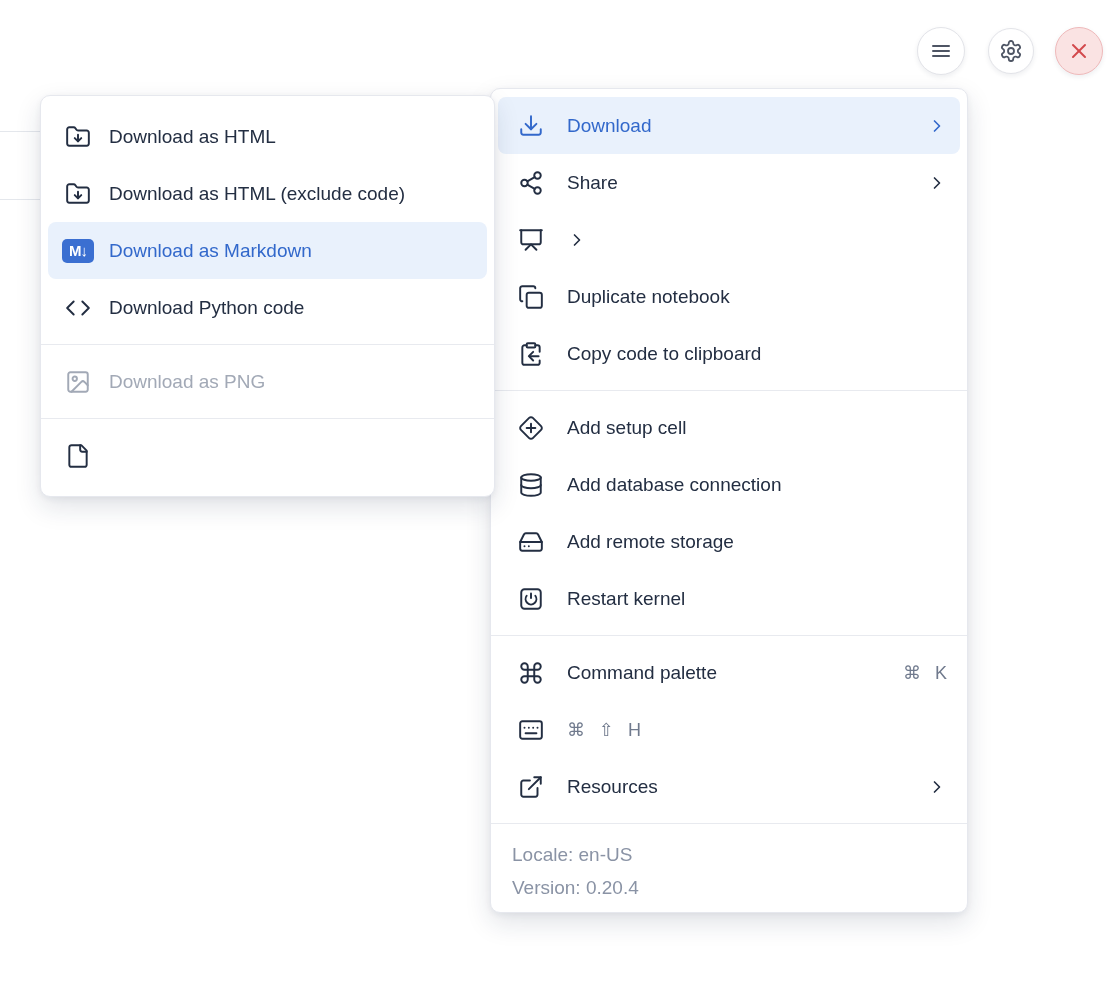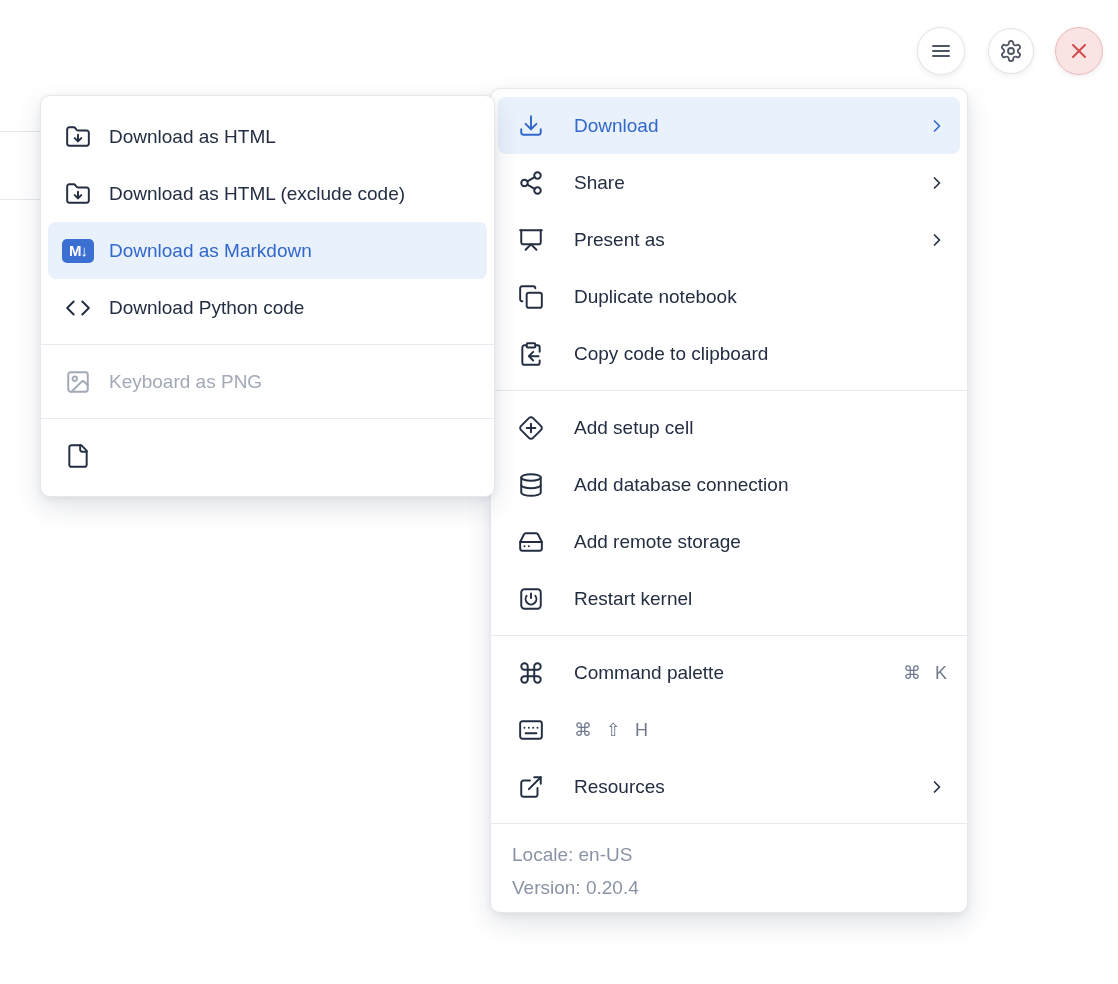--- a/index.html
+++ b/index.html
@@ -30,21 +30,21 @@
     position:absolute; background:#fff;
     border:1px solid #e6e8ee; border-radius:10px;
     box-shadow:0 10px 26px rgba(25,39,68,.13), 0 2px 6px rgba(25,39,68,.06);
   }
   #main-menu { left:490px; top:88px; width:478px; padding:8px 7px; z-index:1; }
   #download-submenu { left:40px; top:95px; width:455px; padding:12px 7px; z-index:2; }
 
   .menu-item {
     display:flex; align-items:center; height:57px;
     padding:0 13px 0 20px; border-radius:8px;
-    font-size:19px; gap:30px; cursor:pointer; color:#232e42;
+    font-size:19px; gap:23px; cursor:pointer; color:#232e42;
   }
   #download-submenu .menu-item { padding-left:17px; gap:18px; }
   .menu-item .icon { width:26px; height:26px; flex:none; display:flex; align-items:center; justify-content:center; }
   .menu-item .icon svg { width:26px; height:26px; }
   .menu-item .label { flex:1; white-space:nowrap; overflow:hidden; }
   .menu-item.active { background:#e9f1fc; color:#3268cb; }
   .menu-item.disabled { color:#a2a9b6; cursor:default; }
   .chevron { flex:none; display:flex; align-items:center; }
   .chevron svg { width:20px; height:20px; }
   .shortcut { flex:none; color:#707a8d; font-size:18px; word-spacing:9px; white-space:nowrap; }
@@ -127,21 +127,20 @@
   </div>
 
   <div class="menu-item">
     <span class="icon">
       <svg viewBox="0 0 24 24" fill="none" stroke="currentColor" stroke-width="1.8" stroke-linecap="round" stroke-linejoin="round">
           <path d="M2 3h20"></path>
           <path d="M21 3v11a2 2 0 0 1-2 2H5a2 2 0 0 1-2-2V3"></path>
           <path d="m7 21 5-5 5 5"></path>
         </svg>
     </span>
-    <span class="label">Present as</span>
     <span class="chevron">
       <svg viewBox="0 0 24 24" fill="none" stroke="currentColor" stroke-width="2" stroke-linecap="round" stroke-linejoin="round">
           <path d="m9 18 6-6-6-6"></path>
         </svg>
     </span>
   </div>
 
   <div class="menu-item">
     <span class="icon">
       <svg viewBox="0 0 24 24" fill="none" stroke="currentColor" stroke-width="1.8" stroke-linecap="round" stroke-linejoin="round">
@@ -306,21 +305,21 @@
   <div class="divider"></div>
 
   <div class="menu-item disabled">
     <span class="icon">
       <svg viewBox="0 0 24 24" fill="none" stroke="currentColor" stroke-width="1.8" stroke-linecap="round" stroke-linejoin="round">
           <rect width="18" height="18" x="3" y="3" rx="2"></rect>
           <circle cx="9" cy="9" r="2"></circle>
           <path d="m21 15-3.086-3.086a2 2 0 0 0-2.828 0L6 21"></path>
         </svg>
     </span>
-    <span class="label">Keyboard as PNG</span>
+    <span class="label">Download as PNG</span>
   </div>
 
   <div class="divider"></div>
 
   <div class="menu-item">
     <span class="icon">
       <svg viewBox="0 0 24 24" fill="none" stroke="currentColor" stroke-width="1.8" stroke-linecap="round" stroke-linejoin="round">
           <path d="M15 2H6a2 2 0 0 0-2 2v16a2 2 0 0 0 2 2h12a2 2 0 0 0 2-2V7Z"></path>
           <path d="M14 2v4a2 2 0 0 0 2 2h4"></path>
         </svg>

